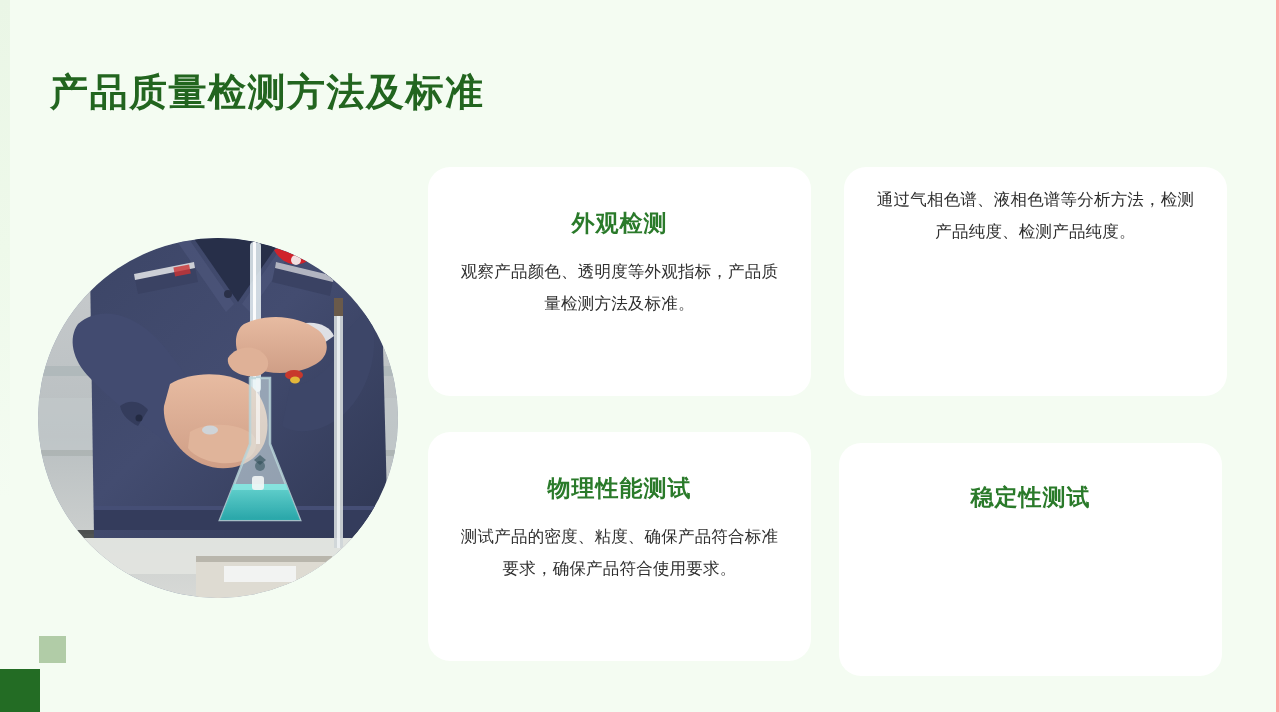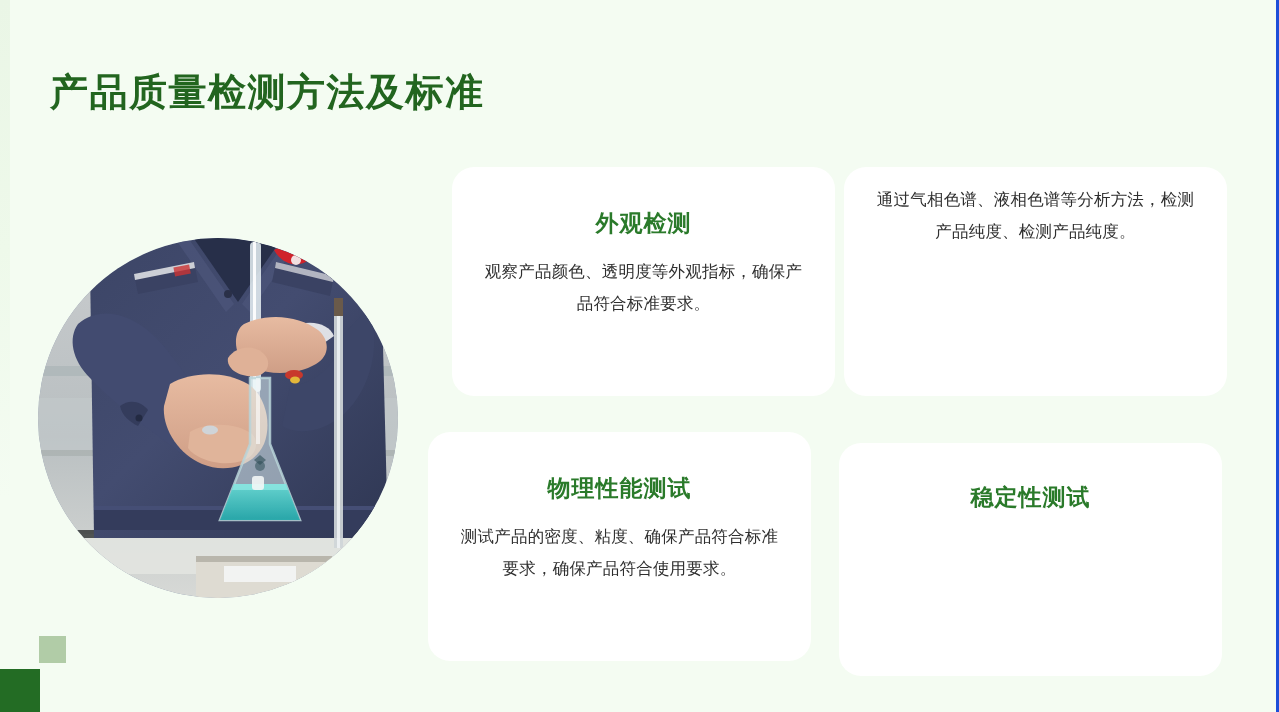--- a/index.html
+++ b/index.html
@@ -8,21 +8,21 @@
     background: #ffffff;
   }
   .slide {
     position: relative;
     width: 1279px;
     height: 712px;
     background: #f4fcf2;
     overflow: hidden;
     font-family: "Liberation Sans", "DejaVu Sans", sans-serif;
     box-sizing: border-box;
-    border-right: 3px solid #1d4ed8;
+    border-right: 3px solid #fca5a5;
   }
 
   
   .edge-strip {
     position: absolute;
     left: 0;
     top: 0;
     width: 10px;
     height: 712px;
     background: linear-gradient(180deg, #eaf6e6 0%, #eef9ea 35%, #f4fcf2 70%, #f4fcf2 100%);
@@ -75,21 +75,21 @@
 
   
   .card {
     position: absolute;
     background: #ffffff;
     border-radius: 22px;
     box-sizing: border-box;
     padding: 0 26px;
     text-align: center;
   }
-  .card-1 { left: 452px; top: 167px; width: 383px; height: 229px; }
+  .card-1 { left: 428px; top: 167px; width: 383px; height: 229px; }
   .card-2 { left: 844px; top: 167px; width: 383px; height: 229px; }
   .card-3 { left: 428px; top: 432px; width: 383px; height: 229px; }
   .card-4 { left: 839px; top: 443px; width: 383px; height: 233px; }
 
   .card-title {
     font-size: 23px;
     font-weight: bold;
     color: #2a7a2a;
     letter-spacing: 1px;
     margin-top: 42px;
@@ -204,21 +204,21 @@
 
         <rect x="158" y="318" width="136" height="42" fill="#dedbd2"></rect>
         <rect x="158" y="318" width="136" height="6" fill="#b9b6ac"></rect>
         <rect x="186" y="328" width="72" height="16" fill="#f2f4f3" opacity="0.95"></rect>
       </g>
     </svg>
   </div>
 
   <div class="card card-1">
     <div class="card-title">外观检测</div>
-    <div class="card-body">观察产品颜色、透明度等外观指标，确保产品符合标准要求。</div>
+    <div class="card-body">观察产品颜色、透明度等外观指标，产品质量检测方法及标准。</div>
   </div>
 
   <div class="card card-2">
     <div class="card-body">通过气相色谱、液相色谱等分析方法，检测产品纯度、检测产品纯度。</div>
   </div>
 
   <div class="card card-3">
     <div class="card-title">物理性能测试</div>
     <div class="card-body">测试产品的密度、粘度、确保产品符合标准要求，确保产品符合使用要求。</div>
   </div>

